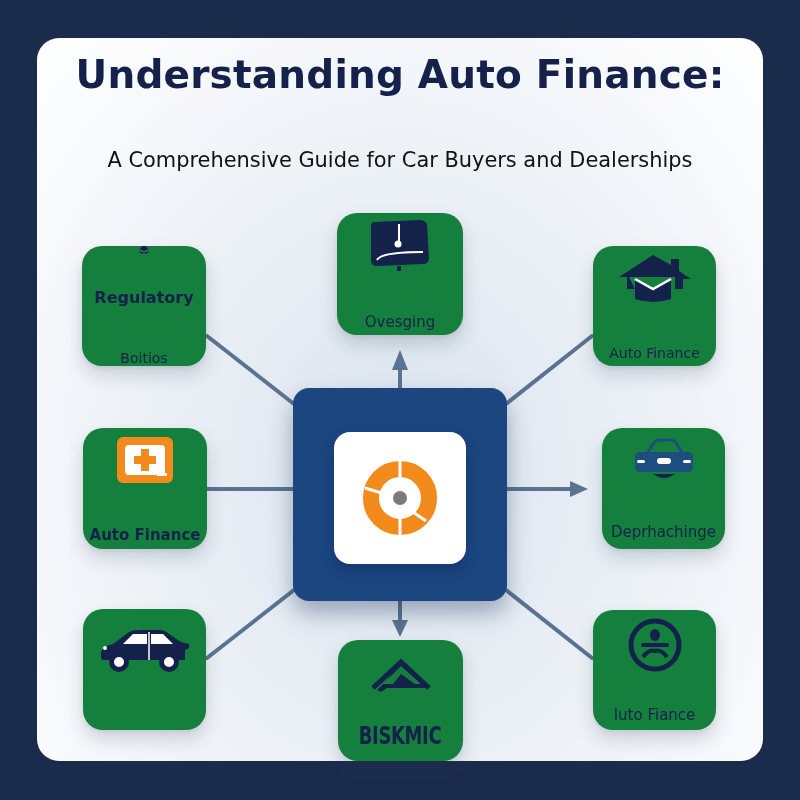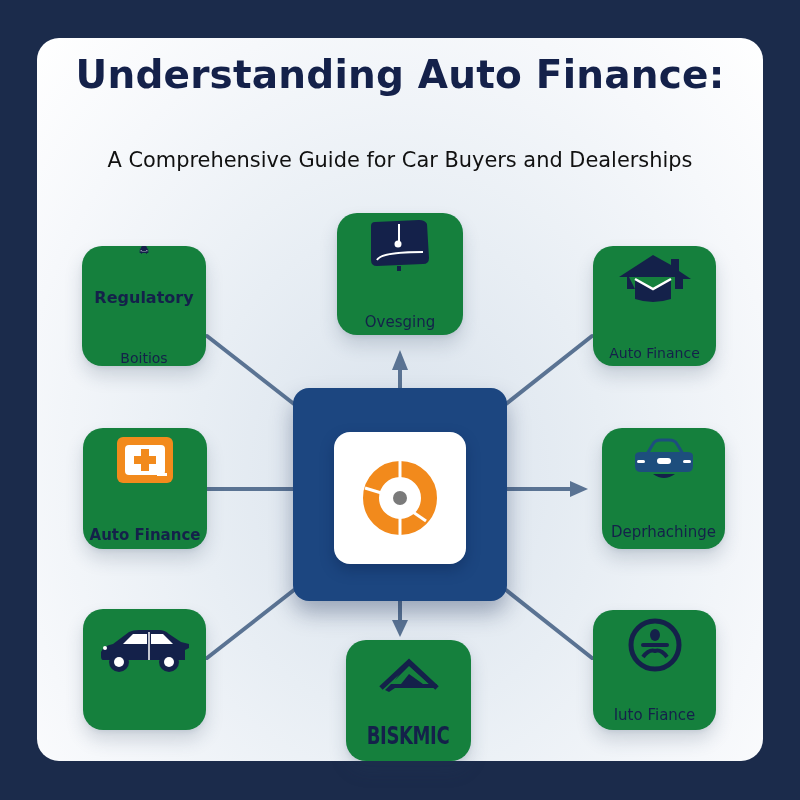--- a/index.html
+++ b/index.html
@@ -163,21 +163,21 @@
     <line x1="50" y1="4" x2="50" y2="32" stroke="#fff" stroke-width="1.5"></line>
     <circle cx="20" cy="34" r="10" fill="#14214a"></circle>
     <circle cx="20" cy="34" r="5" fill="#fff"></circle>
     <circle cx="70" cy="34" r="10" fill="#14214a"></circle>
     <circle cx="70" cy="34" r="5" fill="#fff"></circle>
     <ellipse cx="6" cy="20" rx="2" ry="2" fill="#fff"></ellipse>
   </svg>
   <div class="label"></div>
 </div>
 
-<div class="node" style="left:346px; top:640px; width:125px; height:121px;">
+<div class="node" style="left:338px; top:640px; width:125px; height:121px;">
   <svg width="64" height="34" viewBox="0 0 64 34">
     <path d="M32 2 L60 28 L56 30 L18 30 L12 34 L8 32 L14 26 L24 26 L32 16 L46 26 L52 26 L32 8 L18 22 Z" fill="#14214a"></path>
     <path d="M4 30 L32 4 L60 30" stroke="#14214a" stroke-width="5" fill="none" stroke-linejoin="miter"></path>
     <rect x="16" y="26" width="44" height="4" fill="#14214a"></rect>
   </svg>
   <div class="label biskmic">BISKMIC</div>
 </div>
 
 <div class="node" style="left:593px; top:610px; width:123px; height:120px;">
   <svg width="56" height="56" viewBox="0 0 56 56">

